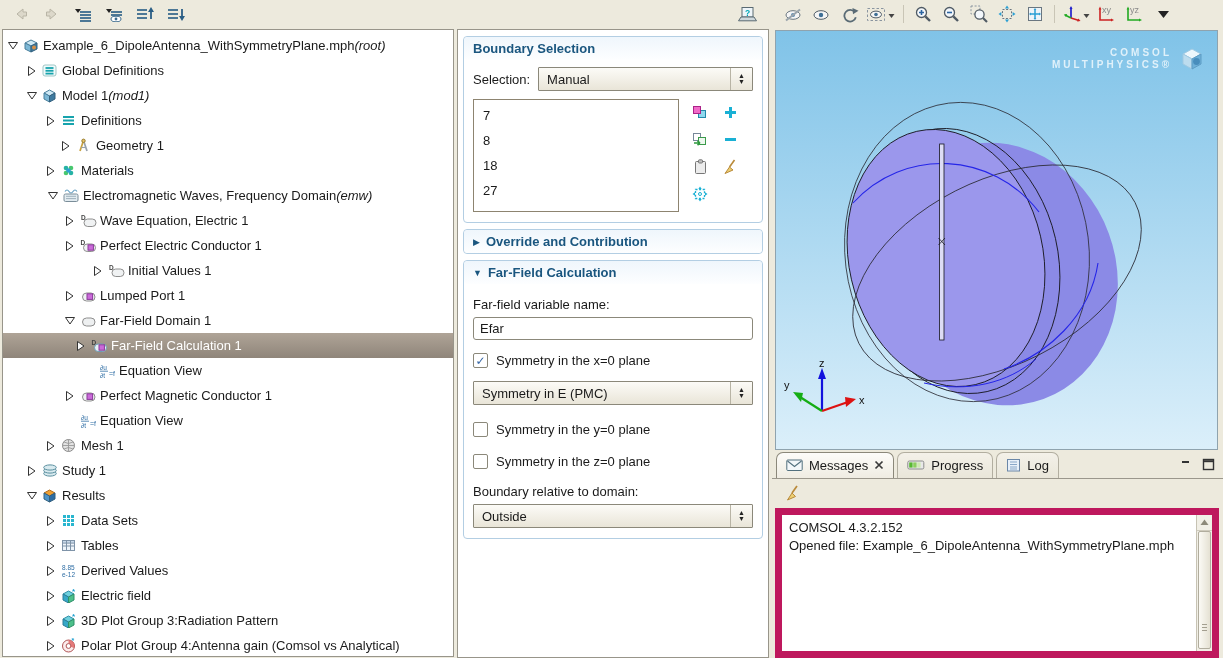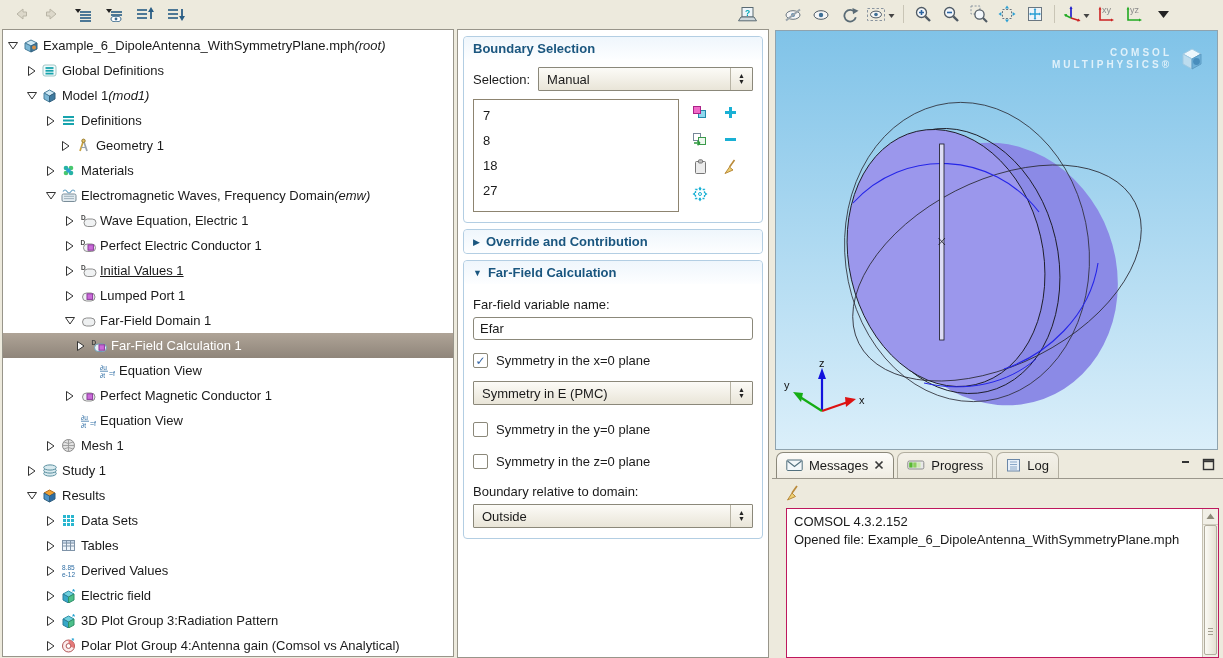--- a/index.html
+++ b/index.html
@@ -43,21 +43,21 @@
   #logo{position:absolute;right:12px;top:15px;display:flex;align-items:center;gap:7px;}
   #logo .logo-text{text-align:right;color:rgba(240,248,253,0.85);font-weight:bold;font-size:10px;line-height:12px;letter-spacing:3px;}
   #axis-triad{position:absolute;left:6px;top:328px;}
   
   #messages{position:absolute;left:772px;top:452px;width:451px;height:206px;}
   #tabbar{position:absolute;left:0;top:0;right:0;height:27px;border-bottom:1px solid #9b978c;display:flex;align-items:flex-end;padding-left:4px;box-sizing:border-box;}
   .tab{display:flex;align-items:center;gap:6px;padding:4px 9px 5px 9px;border:1px solid #b2aea0;border-bottom:none;border-radius:7px 7px 0 0;background:linear-gradient(#f4f1e9,#e9e6d9);margin-right:3px;height:26px;box-sizing:border-box;}
   .tab.active{background:linear-gradient(#fdfcf9,#efece2);border-color:#8b887a;font-weight:normal;}
   #winbtns{position:absolute;right:8px;top:5px;display:flex;gap:8px;align-items:center;}
   #msg-toolbar{position:absolute;left:0;top:28px;right:0;height:26px;display:flex;align-items:center;padding-left:10px;}
-  #console{position:absolute;left:14px;top:56px;right:4px;height:150px;background:#fff;border:1px solid #be185d;box-sizing:border-box;overflow:hidden;}
+  #console{position:absolute;left:3px;top:56px;right:4px;height:150px;background:#fff;border:7px solid #be185d;box-sizing:border-box;overflow:hidden;}
   #console-lines{padding:4px 20px 4px 7px;line-height:17.5px;white-space:nowrap;}
   #console-scroll{position:absolute;right:0;top:0;bottom:0;width:15px;background:#f1efe6;border-left:1px solid #c7c3b4;}
   #scroll-up{height:15px;display:flex;align-items:center;justify-content:center;border-bottom:1px solid #cfcbbd;}
   #scroll-thumb{position:absolute;left:1px;right:1px;top:16px;bottom:2px;background:linear-gradient(90deg,#fbfaf5,#e5e1d3);border:1px solid #b1ad9e;border-radius:2px;}
   .thumb-grip{position:absolute;left:3px;right:3px;top:78%;}
   .thumb-grip div{height:1px;background:#a39f90;margin:2px 0;}
 </style>
 </head>
 <body>
 
@@ -226,21 +226,21 @@
           <svg width="15" height="15">
             <circle cx="5" cy="5" r="2.3" fill="#27b3a4"></circle>
             <circle cx="10" cy="5" r="2.3" fill="#49c86e"></circle>
             <circle cx="5" cy="10" r="2.3" fill="#49c86e"></circle>
             <circle cx="10" cy="10" r="2.3" fill="#27b3a4"></circle>
             <circle cx="7.5" cy="7.5" r="2.3" fill="#2e9fd4"></circle>
           </svg>
         </span>
         <span class="tw-label">Materials</span>
       </div>
-      <div class="tree-row" style="padding-left: 42px;">
+      <div class="tree-row" style=" margin-left: 44px;">
         <span class="tw-exp">
           <svg width="12" height="11">
             <polygon points="1.5,2.5 10.5,2.5 6,9" fill="#fdfdfd" stroke="#333"></polygon>
           </svg>
         </span>
         <span class="tw-ico">
           <svg width="16" height="15">
             <path d="M2 3.5 q2 -3 4 0 q2 3 4 0 q2 -3 4 0" stroke="#5f9cc0" fill="none" stroke-width="1.1"></path>
             <rect x="1" y="6" width="14" height="7.5" rx="1.5" fill="#e2ebf0" stroke="#7a8d99"></rect>
             <g stroke="#9fb2bd" stroke-width="1">
@@ -274,21 +274,21 @@
         </span>
         <span class="tw-ico">
           <svg width="17" height="15">
             <text x="0.5" y="6.5" font-size="6.5" fill="#444" font-weight="bold">D</text>
             <rect x="3.5" y="6" width="12" height="7.5" rx="3.7" fill="#f0f2f3" stroke="#8e8e8e"></rect>
             <rect x="8" y="6.8" width="5.4" height="5.4" fill="#cb6ada" stroke="#8a3a9a"></rect>
           </svg>
         </span>
         <span class="tw-label">Perfect Electric Conductor 1</span>
       </div>
-      <div class="tree-row" style="padding-left: 61px; text-decoration: underline;">
+      <div class="tree-row" style="padding-left: 89px;">
         <span class="tw-exp">
           <svg width="11" height="12">
             <polygon points="2.5,1.5 9,6 2.5,10.5" fill="#fdfdfd" stroke="#333"></polygon>
           </svg>
         </span>
         <span class="tw-ico">
           <svg width="17" height="15">
             <text x="1" y="6.5" font-size="6.5" fill="#444" font-weight="bold">D</text>
             <rect x="4" y="6" width="12" height="7.5" rx="3.7" fill="#f0f2f3" stroke="#8e8e8e"></rect>
           </svg>

